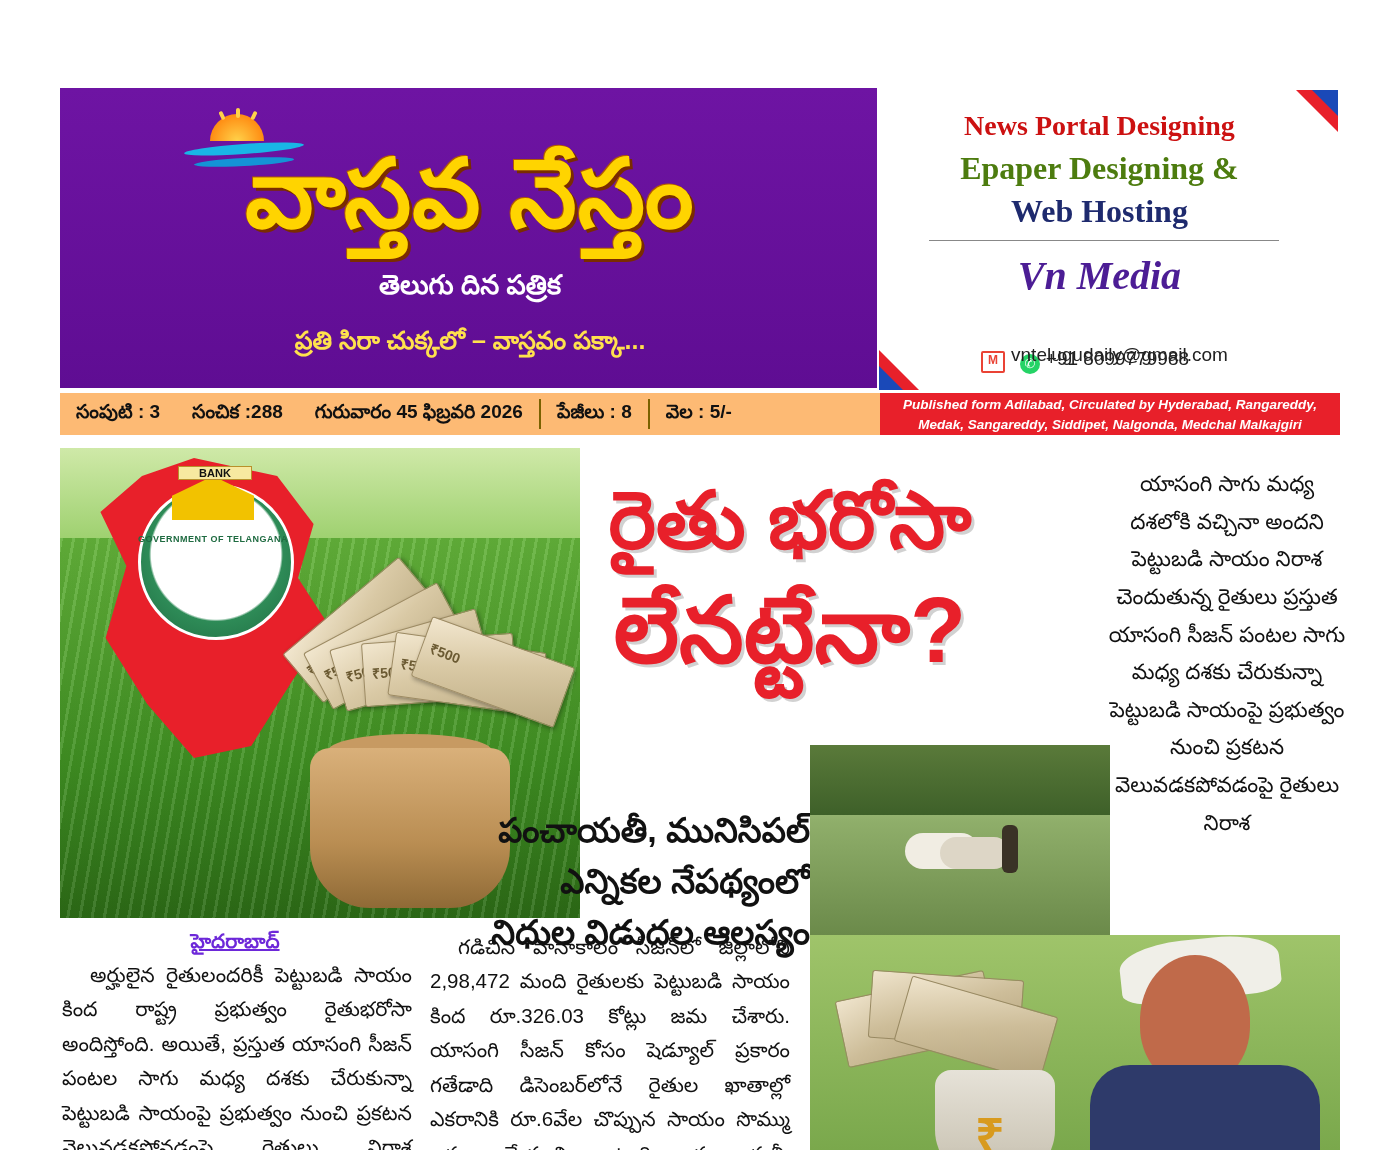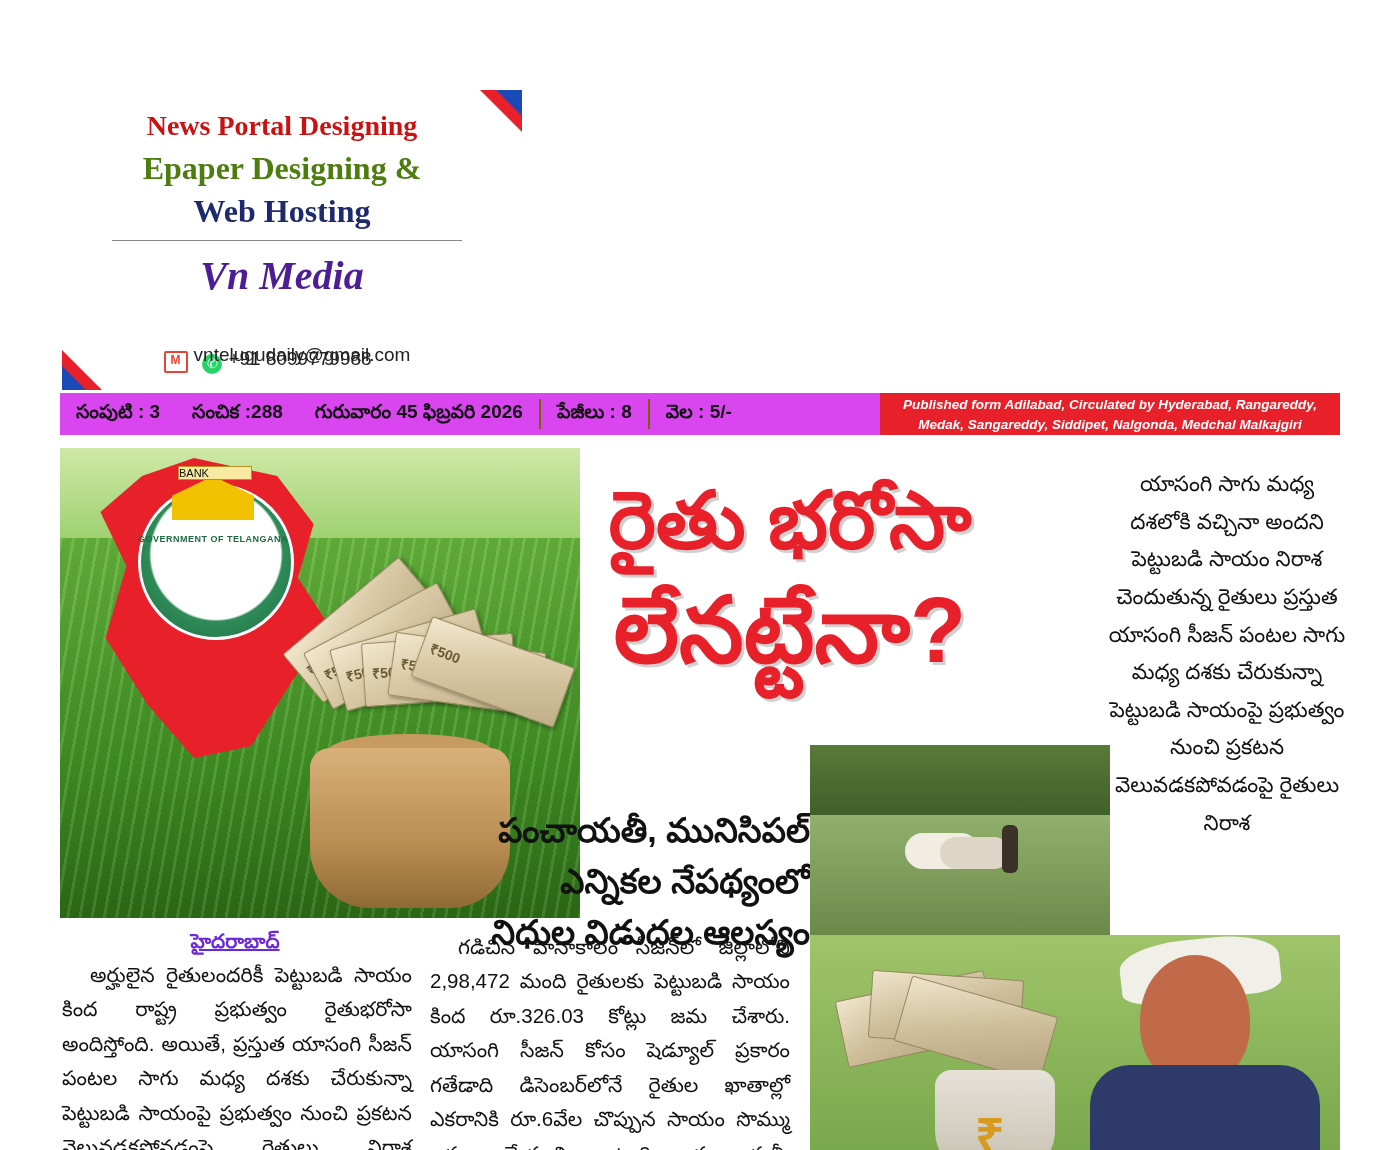--- a/index.html
+++ b/index.html
@@ -180,21 +180,21 @@
     vertical-align: -3px; margin-right: 6px;
   }
 
   
   .infobar {
     position: absolute;
     left: 60px;
     top: 393px;
     width: 1280px;
     height: 42px;
-    background: #d946ef;
+    background: #fdba74;
     display: flex;
     align-items: center;
   }
   .infobar .cell {
     font-size: 19px;
     font-weight: bold;
     color: #111;
     padding: 0 16px;
     white-space: nowrap;
   }
@@ -248,22 +248,22 @@
     border-radius: 50%;
     background: radial-gradient(circle at 50% 45%, #ffffff 58%, #2e8b57 60%, #1f6b41 100%);
     border: 3px solid #ffffff;
   }
   .bank-roof {
     position: absolute; left: 112px; top: 28px; width: 82px; height: 44px;
     background: #f2c200;
     clip-path: polygon(50% 0%, 100% 45%, 100% 100%, 0 100%, 0 45%);
   }
   .bank-label {
-    position: absolute; left: 118px; top: 18px; width: 72px; text-align: left;
-    font-size: 11px; font-weight: normal; color: #111;
+    position: absolute; left: 118px; top: 18px; width: 72px; text-align: center;
+    font-size: 11px; font-weight: bold; color: #111;
     background: #f7e9a0; border: 1px solid #b8902a;
   }
   .emblem-text {
     position: absolute; left: 78px; top: 86px; width: 150px; text-align: right;
     font-size: 9px; font-weight: bold; color: #1f6b41; letter-spacing: 0.5px;
   }
   .money-fan {
     position: absolute; left: 225px; top: 150px; width: 300px; height: 230px;
   }
   .note {
@@ -428,20 +428,33 @@
     color: #111;
     text-align: justify;
   }
   .indent { text-indent: 28px; display: block; }
 </style>
 </head>
 <body>
 
 <div class="masthead">
 
+  <div class="logo-box">
+    <div class="sun-mark">
+      <div class="sun-disc"></div>
+      <div class="sun-ray" style="left:56px; top:0px; width:4px; height:10px;"></div>
+      <div class="sun-ray" style="left:40px; top:3px; width:4px; height:9px; transform:rotate(-25deg);"></div>
+      <div class="sun-ray" style="left:72px; top:3px; width:4px; height:9px; transform:rotate(25deg);"></div>
+      <div class="wave w1"></div>
+      <div class="wave w2"></div>
+    </div>
+    <div class="masthead-title">వాస్తవ నేస్తం</div>
+    <div class="masthead-sub">తెలుగు దిన పత్రిక</div>
+    <div class="masthead-tag">ప్రతి సిరా చుక్కలో – వాస్తవం పక్కా...</div>
+  </div>
 
   <div class="promo-box">
     <div class="promo-corner"></div>
     <div class="promo-corner2"></div>
     <div class="promo-corner-bl"></div>
     <div class="promo-corner-bl2"></div>
     <div class="promo-l1">News Portal Designing</div>
     <div class="promo-l2">Epaper Designing &amp;</div>
     <div class="promo-l3">Web Hosting</div>
     <div class="promo-rule"></div>

